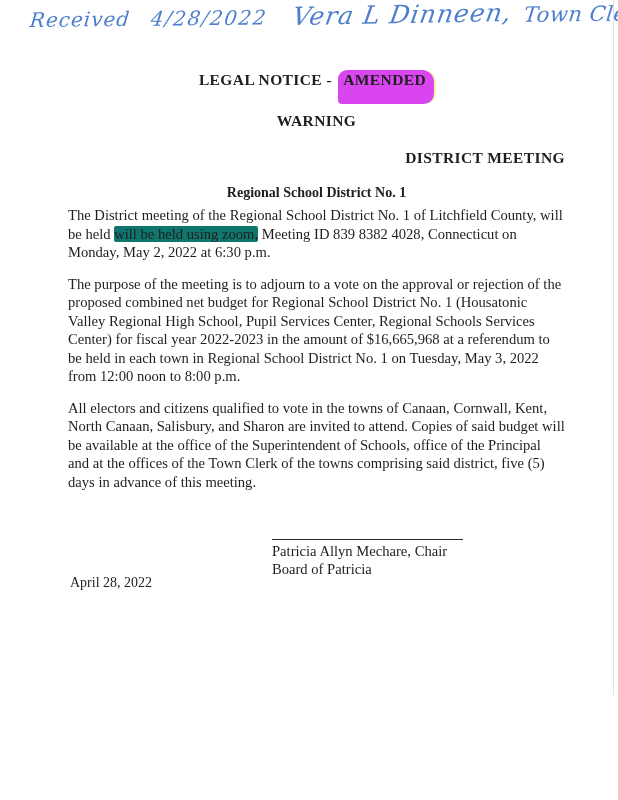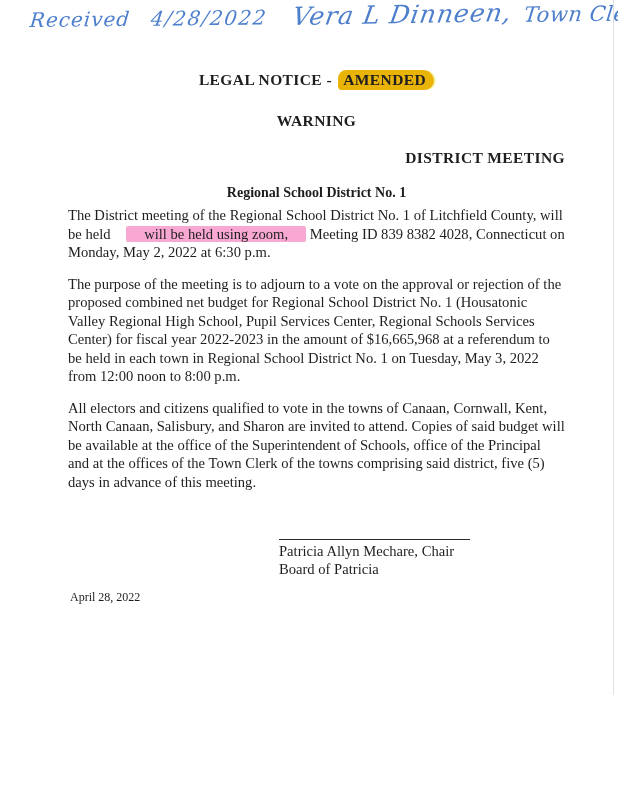--- a/index.html
+++ b/index.html
@@ -92,52 +92,51 @@
     line-height: 18px;
     font-weight: bold;
     text-align: center;
   }
   .doc p {
     margin: 0 0 13px;
     text-align: left;
   }
   
   .hl-block {
-    background: #eab308;
-    padding: 1px 8px 2px 5px;
+    background: #d946ef;
+    padding: 1px 8px 16px 5px;
     margin-left: 2px;
     border-radius: 9px 12px 10px 4px;
     box-shadow: 2px 0 0 rgba(243,238,107,0.55);
   }
   .hl-inline {
-    background: #f9a8d4;
-    padding: 0 18px;
+    background: #0f766e;
+    padding: 0 0;
     border-radius: 2px;
-    margin-left: 12px;
   }
   
   .signature-block {
     position: absolute;
-    left: 279px;
+    left: 272px;
     top: 539px;
     width: 230px;
     font-size: 14.6px;
     line-height: 18px;
   }
   .sig-line {
     width: 191px;
     height: 0;
     border-top: 1.4px solid #2a2a2a;
     margin-bottom: 2px;
   }
   .dateline {
     position: absolute;
     left: 70px;
-    top: 590px;
-    font-size: 12px;
+    top: 575px;
+    font-size: 14px;
     text-align: center;
   }
 </style>
 </head>
 <body>
 
 <div class="page">
 
   <div class="scan-edge"></div>
 

